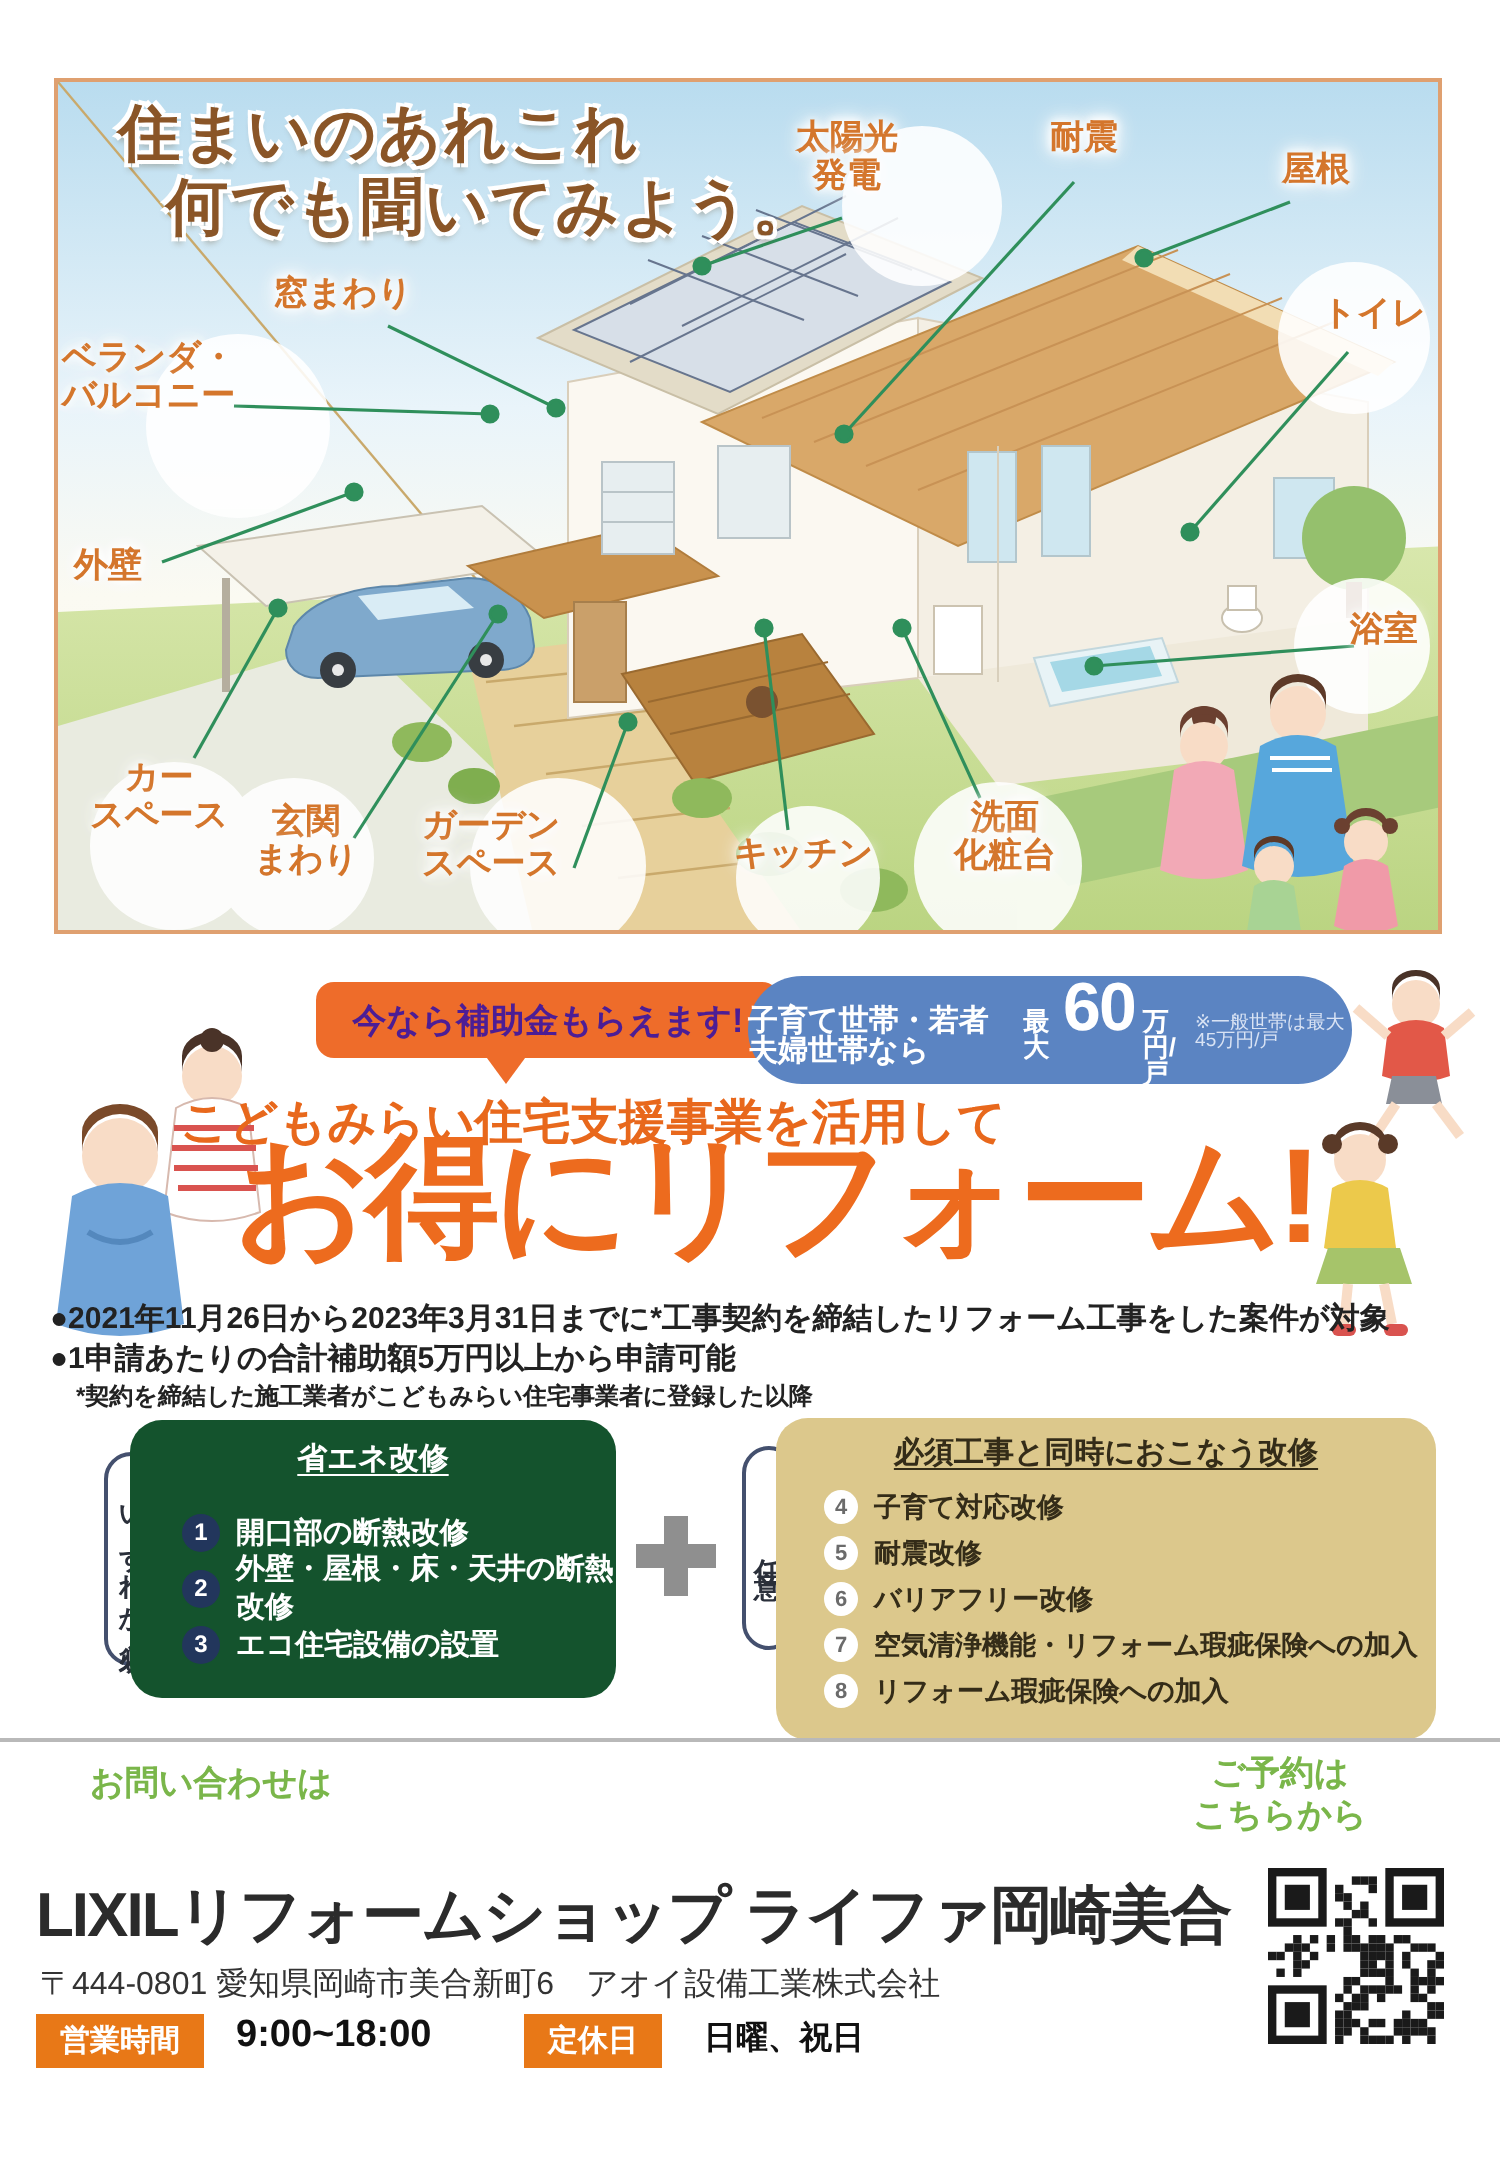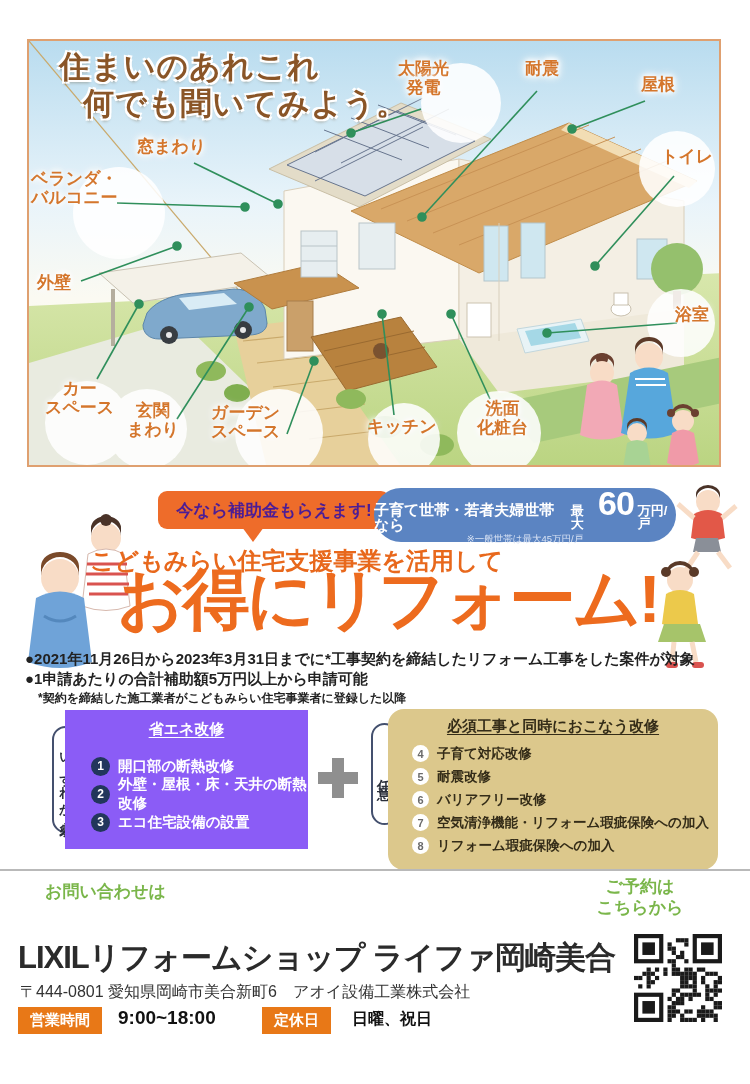--- a/index.html
+++ b/index.html
@@ -13,35 +13,35 @@
     text-shadow:-2px -2px 0 #fff,2px -2px 0 #fff,-2px 2px 0 #fff,2px 2px 0 #fff,0 3px 3px rgba(90,60,20,.35);}
   .h-title .l2{margin-left:24px;}
   .hlabel{position:absolute;color:#d4762c;font-weight:bold;font-size:17px;line-height:1.12;white-space:pre-line;
     text-shadow:0 0 4px #fff,0 0 6px #fff,0 0 10px #fff,0 0 12px #fff;}
 
   
   .bubble{position:absolute;left:158px;top:479px;width:232px;height:38px;background:#ee6c2a;border-radius:9px;color:#4c1d95;
     font-weight:bold;font-size:17px;display:flex;align-items:center;justify-content:center;}
   .bubble-tail{position:absolute;left:242px;top:515px;width:0;height:0;border-left:11px solid transparent;border-right:11px solid transparent;border-top:15px solid #ee6c2a;}
   .bluepill{position:absolute;left:374px;top:476px;width:302px;height:54px;background:#5b84c2;border-radius:27px;color:#fff;
-    display:flex;flex-direction:column;align-items:center;justify-content:center;line-height:1;}
+    display:flex;flex-direction:row;align-items:center;justify-content:center;line-height:1;}
   .bluepill .row{display:flex;align-items:baseline;gap:4px;}
   .bp-main{font-weight:bold;font-size:15px;}
   .bp-max{font-weight:bold;font-size:13px;margin-left:4px;}
   .bp-amount{font-weight:bold;font-size:34px;letter-spacing:-1px;}
   .bp-unit{font-weight:bold;font-size:13px;}
   .bp-note{font-size:9.5px;color:#d9e3f4;margin-top:2px;}
   .promo-sub{position:absolute;left:90px;right:90px;top:533px;text-align:left;color:#e8681c;font-weight:800;font-size:24px;}
   .promo-big{position:absolute;left:60px;right:35px;top:552px;text-align:center;color:#ed6b1e;font-weight:800;font-size:67px;letter-spacing:-3px;line-height:1.05;}
   .bullet{position:absolute;left:25px;color:#222;font-size:15px;font-weight:bold;}
   .bullet-note{position:absolute;left:38px;color:#222;font-size:12px;font-weight:bold;}
   .figure{position:absolute;}
 
   
-  .bluebox{position:absolute;left:65px;top:698px;width:243px;height:139px;background:#8b5cf6;border-radius:0;color:#fff;box-sizing:border-box;padding-top:10px;}
+  .bluebox{position:absolute;left:65px;top:698px;width:243px;height:139px;background:#14532d;border-radius:16px;color:#fff;box-sizing:border-box;padding-top:10px;}
   .bluebox .bb-title{text-align:center;font-weight:bold;font-size:15px;text-decoration:underline;text-underline-offset:3px;}
   .bb-items{margin-top:13px;padding-left:26px;}
   .bb-item{display:flex;align-items:center;gap:8px;height:28px;font-weight:bold;font-size:14.5px;}
   .bb-num{width:19px;height:19px;border-radius:50%;background:#22365c;color:#fff;font-size:12px;font-weight:bold;display:flex;align-items:center;justify-content:center;flex:0 0 19px;}
   .vpill{position:absolute;background:#fff;border:2px solid #44506e;border-radius:14px;box-sizing:border-box;
     writing-mode:vertical-rl;text-orientation:upright;display:flex;align-items:center;justify-content:center;
     font-weight:bold;color:#2a2f3a;letter-spacing:2px;}
   .vpill.left{left:52px;top:714px;width:27px;height:107px;font-size:13px;}
   .vpill.right{left:371px;top:711px;width:27px;height:102px;font-size:14px;letter-spacing:6px;}
   .plus{position:absolute;left:318px;top:746px;width:40px;height:40px;}

